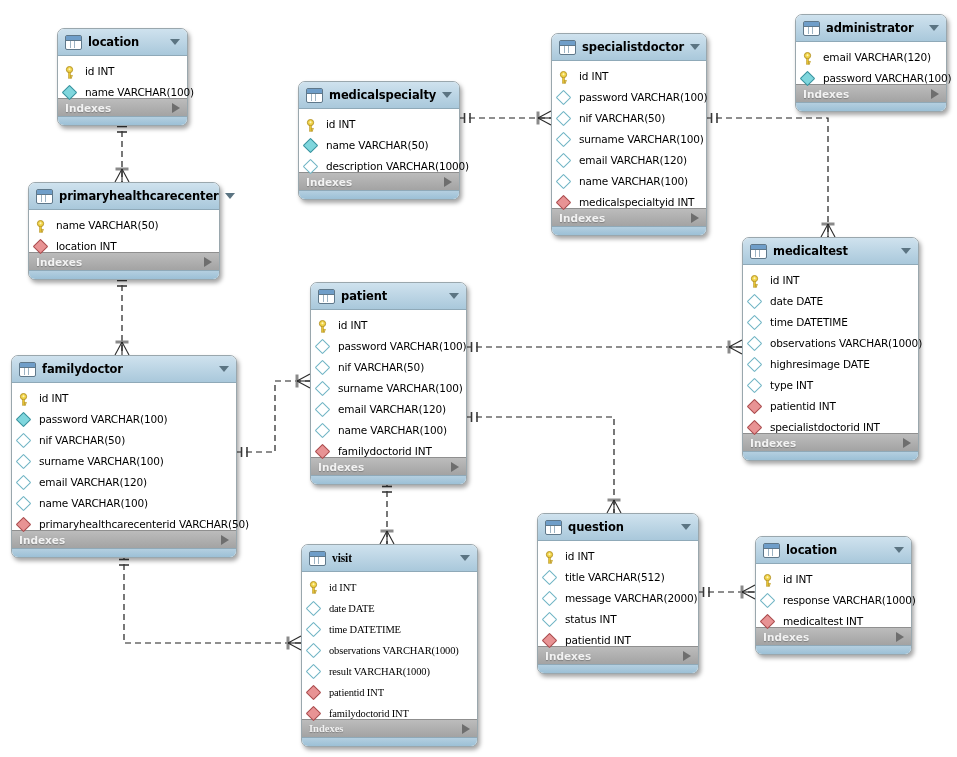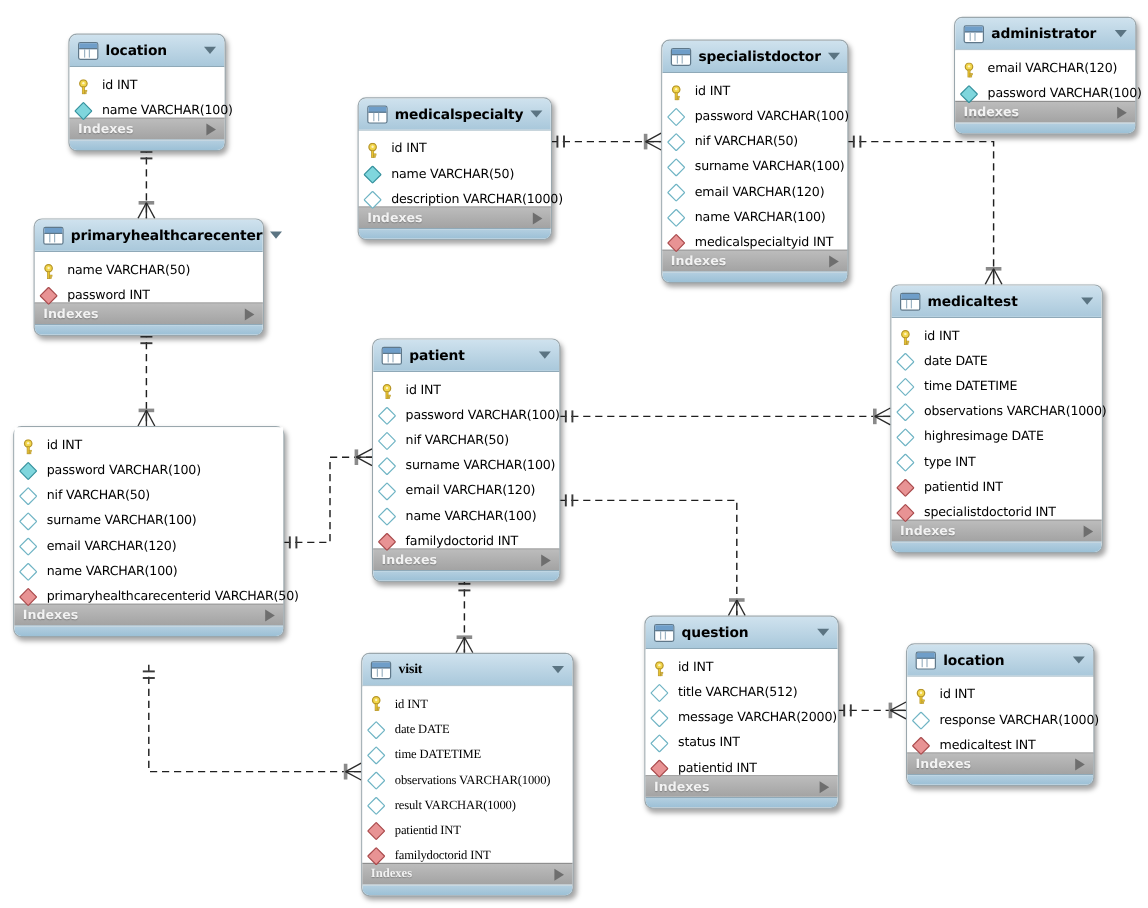--- a/index.html
+++ b/index.html
@@ -283,21 +283,21 @@
               <circle cx="5.5" cy="3.6" r="3.1" fill="#f2d64a" stroke="#b6952a" stroke-width="1"></circle>
               <circle cx="5.5" cy="3.3" r="1" fill="#fdf3c4"></circle>
               <rect x="4.6" y="6.2" width="1.8" height="6" fill="#e9c531" stroke="#b6952a" stroke-width="0.6"></rect>
               <rect x="6.2" y="9.2" width="2.2" height="1.2" fill="#e9c531" stroke="#b6952a" stroke-width="0.5"></rect>
               <rect x="6.2" y="11" width="1.6" height="1.2" fill="#e9c531" stroke="#b6952a" stroke-width="0.5"></rect>
             </svg></span>
           <span class="coltext">name VARCHAR(50)</span>
         </div>
         <div class="tc-row">
           <span class="diamond d-fk"></span>
-          <span class="coltext">password INT</span>
+          <span class="coltext">location INT</span>
         </div>
       </div>
       <div class="tc-footer">
         <span class="ftext">Indexes</span>
         <span class="f-arrow"></span>
       </div>
       <div class="tc-strip"></div>
     </div>
     <div class="table-card" style="left: 310px; top: 282px; width: 155px;">
       <div class="tc-header">
@@ -393,20 +393,25 @@
           <span class="coltext">specialistdoctorid INT</span>
         </div>
       </div>
       <div class="tc-footer">
         <span class="ftext">Indexes</span>
         <span class="f-arrow"></span>
       </div>
       <div class="tc-strip"></div>
     </div>
     <div class="table-card" style="left: 11px; top: 355px; width: 224px;">
+      <div class="tc-header">
+        <span class="tbl-icon"></span>
+        <span class="tc-title">familydoctor</span>
+        <span class="menu-tri"></span>
+      </div>
       <div class="tc-body">
         <div class="tc-row">
           <span class="key-ic"><svg width="11" height="13" viewBox="0 0 11 13">
               <circle cx="5.5" cy="3.6" r="3.1" fill="#f2d64a" stroke="#b6952a" stroke-width="1"></circle>
               <circle cx="5.5" cy="3.3" r="1" fill="#fdf3c4"></circle>
               <rect x="4.6" y="6.2" width="1.8" height="6" fill="#e9c531" stroke="#b6952a" stroke-width="0.6"></rect>
               <rect x="6.2" y="9.2" width="2.2" height="1.2" fill="#e9c531" stroke="#b6952a" stroke-width="0.5"></rect>
               <rect x="6.2" y="11" width="1.6" height="1.2" fill="#e9c531" stroke="#b6952a" stroke-width="0.5"></rect>
             </svg></span>
           <span class="coltext">id INT</span>

